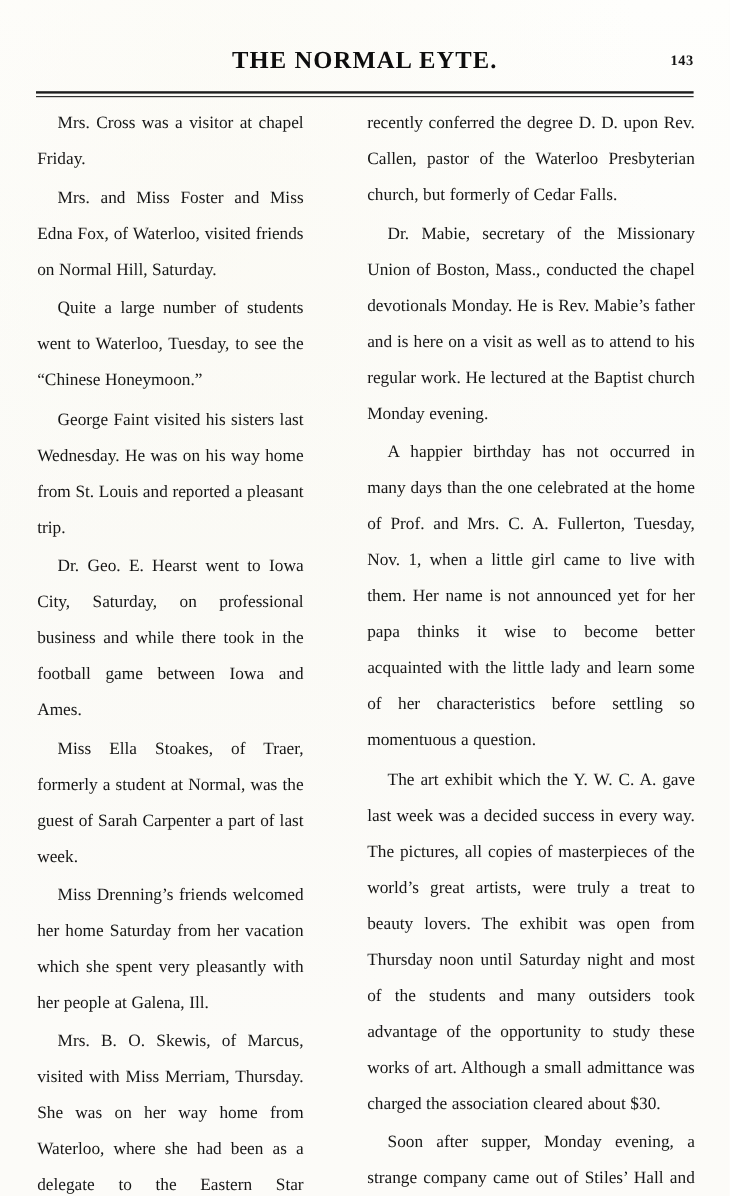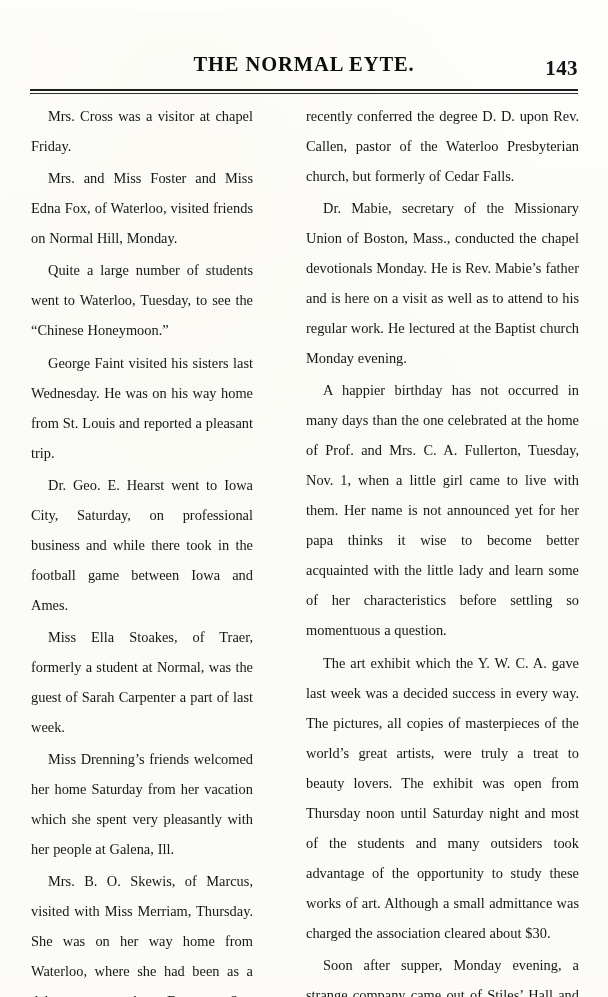--- a/index.html
+++ b/index.html
@@ -16,21 +16,20 @@
     position: relative;
   }
 
   
   .page {
     position: absolute;
     inset: 0;
     background:
       radial-gradient(ellipse at 30% 20%, rgba(250,248,240,0.55), rgba(252,252,250,0) 60%),
       linear-gradient(180deg, #fefefc 0%, #fbfbf8 45%, #fcfbf8 100%);
-    margin-top: 13px;
   }
 
   .masthead {
     position: absolute;
     left: 0;
     top: 40px;
     width: 608px;
     height: 34px;
   }
   .masthead-title {
@@ -42,21 +41,21 @@
     font-size: 20.5px;
     font-weight: bold;
     letter-spacing: 0.9px;
     color: #0d0d0d;
     font-family: "Liberation Serif", "DejaVu Serif", serif;
   }
   .page-number {
     position: absolute;
     right: 30px;
     top: 3px;
-    font-size: 21px;
+    font-size: 12px;
     font-weight: bold;
     color: #131313;
     letter-spacing: 0.4px;
   }
 
   .rule {
     position: absolute;
     left: 30px;
     top: 76px;
     width: 548px;
@@ -119,21 +118,21 @@
 
   <div class="rule">
     <div class="thick"></div>
     <div class="thin"></div>
   </div>
 
   <div class="columns">
 
     <div class="col col-left">
       <p>Mrs. Cross was a visitor at chapel Friday.</p>
-      <p>Mrs. and Miss Foster and Miss Edna Fox, of Waterloo, visited friends on Normal Hill, Monday.</p>
+      <p>Mrs. and Miss Foster and Miss Edna Fox, of Waterloo, visited friends on Normal Hill, Saturday.</p>
       <p>Quite a large number of students went to Waterloo, Tuesday, to see the “Chinese Honeymoon.”</p>
       <p>George Faint visited his sisters last Wednesday.   He was on his way home from St. Louis and reported a pleasant trip.</p>
       <p>Dr. Geo. E. Hearst went to Iowa City, Saturday, on professional business and while there took in the football game between Iowa and Ames.</p>
       <p>Miss Ella Stoakes, of Traer, formerly a student at Normal, was the guest of Sarah Carpenter a part of last week.</p>
       <p>Miss Drenning’s friends welcomed her home Saturday from her vacation which she spent very pleasantly with her people at Galena, Ill.</p>
       <p>Mrs. B. O. Skewis, of Marcus, visited with Miss Merriam, Thursday. She was on her way home from Waterloo, where she had been as a delegate to the Eastern Star convention.</p>
       <p>Robert Fullerton has bought a cottage on Tremont St., of which he will receive possession next month.   They will move during vacation and be settled in their new home by the beginning of the winter term.</p>
 
     </div>
 

